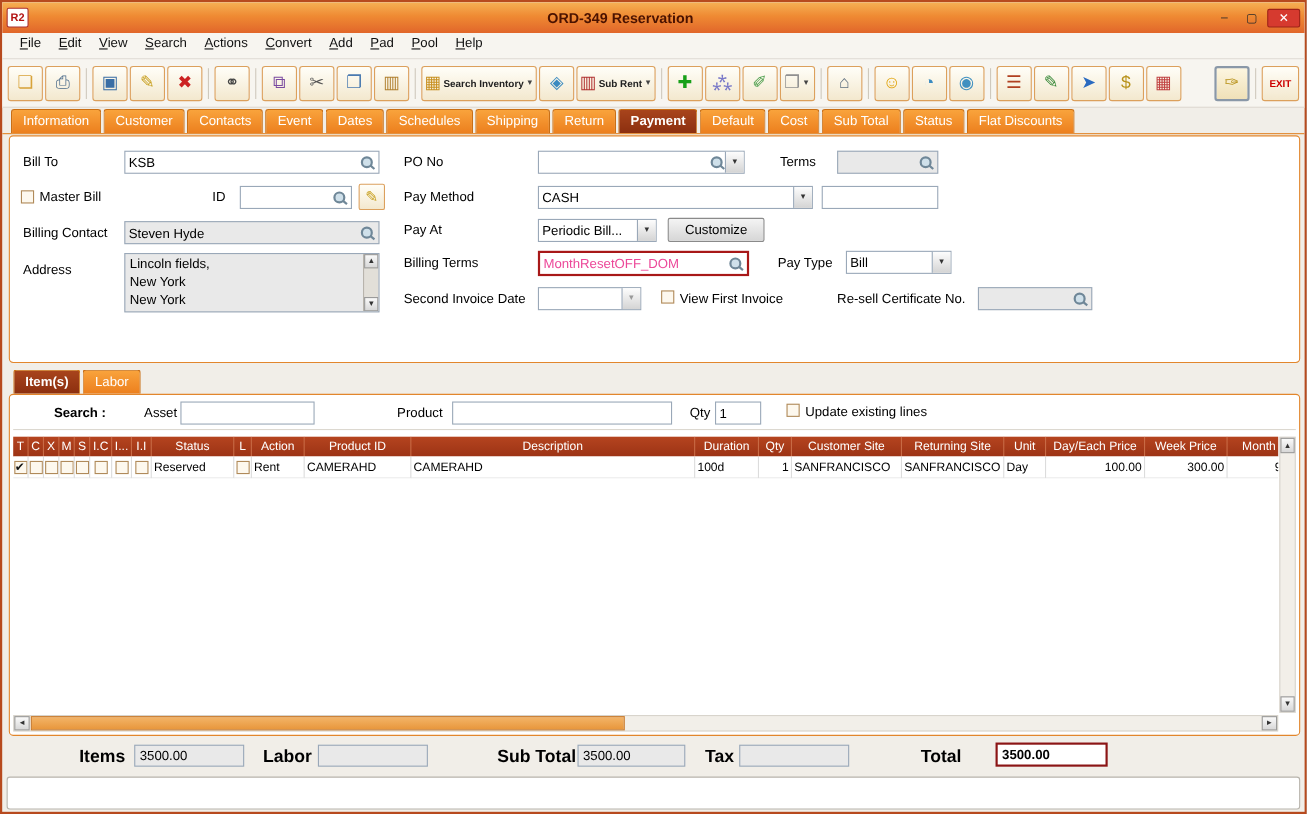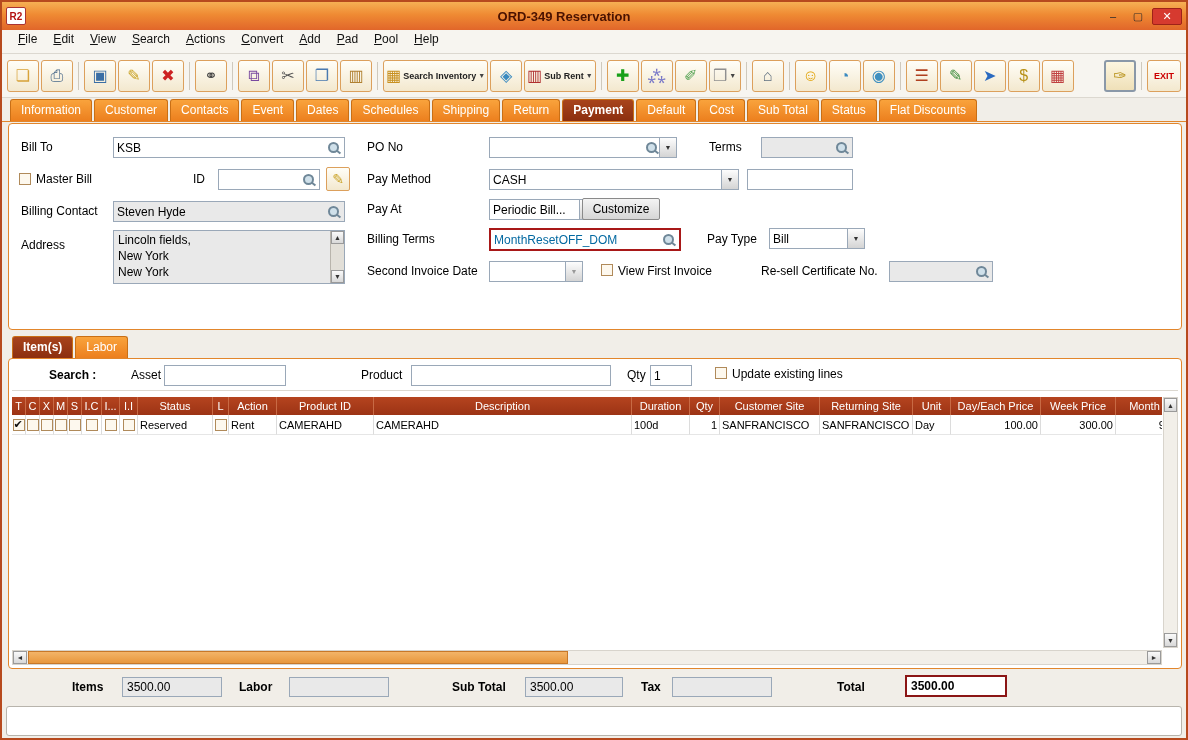--- a/index.html
+++ b/index.html
@@ -46,21 +46,21 @@
   .panel { position:absolute; background:#fff; border:1px solid #e2862c; border-radius:4px; }
   .payment-panel { left:6px; top:121px; width:1174px; height:207px; }
   .items-panel  { left:6px; top:356px; width:1174px; height:311px; }
 
   .lbl { position:absolute; font-size:12px; color:#000; white-space:nowrap; }
   .field { position:absolute; height:21px; border:1px solid #9aa8b8; background:#fff;
     display:flex; align-items:center; padding:0 3px; font-size:12px; }
   .field.disabled { background:#e9e9e9;justify-content:space-between; }
   .field .fval { flex:1; overflow:hidden; white-space:nowrap; }
   .field.redbox { border:2px solid #a81818; }
-  .field.redbox .fval { color:#0369a1; }
+  .field.redbox .fval { color:#ec4899; }
 
   .mag { width:14px; height:14px; flex:none; position:relative; display:inline-block; }
   .mag::before { content:""; position:absolute; left:1px; top:1px; width:7px; height:7px;
     border:2px solid #6f8798; border-radius:50%; background:#cfe0ea; }
   .mag::after { content:""; position:absolute; left:9px; top:10px; width:5px; height:2px;
     background:#6f8798; transform:rotate(40deg); }
 
   .combo-btn { width:17px; align-self:stretch; background:linear-gradient(#fdfdfd,#d4d4d4);
     border-left:1px solid #9aa8b8; display:flex; align-items:center; justify-content:center;
     font-size:7px; color:#333; flex:none; margin-right:-3px; cursor:pointer; }
@@ -98,21 +98,21 @@
   .vscroll { position:absolute; right:3px; top:38px; bottom:20px; width:15px; background:#f2efe9; border:1px solid #d8d4cc; }
   .vs-arrow { position:absolute; left:0; width:13px; height:14px; background:linear-gradient(#fafafa,#d8d8d8);
     border:1px solid #9a9a9a; font-size:7px; display:flex; align-items:center; justify-content:center; color:#333; cursor:pointer; }
   .hscroll { position:absolute; left:3px; right:19px; bottom:3px; height:15px; background:#f2efe9; border:1px solid #d8d4cc; }
   .hs-arrow { position:absolute; top:0; width:14px; height:13px; background:linear-gradient(#fafafa,#d8d8d8);
     border:1px solid #9a9a9a; font-size:7px; display:flex; align-items:center; justify-content:center; color:#333; cursor:pointer; }
   .hs-thumb { position:absolute; left:15px; top:0; width:540px; height:13px;
     background:linear-gradient(#f3b468,#e8973c); border:1px solid #c87828; cursor:grab; }
 
   
-  .tot-lbl { position:absolute; font-size:12px; font-weight:bold; color:#000; }
+  .tot-lbl { position:absolute; font-size:16px; font-weight:bold; color:#000; }
   .tot-field { position:absolute; height:20px; border:1px solid #9aa8b8; background:#e9e9e9;
     font-size:12px; display:flex; align-items:center; padding:0 4px; }
   .tot-field.total { background:#fff; border:2px solid #8b1515; font-weight:bold; height:22px; }
 
   .statusbar { position:absolute; left:4px; top:704px; width:1176px; height:30px; background:#fff;
     border:1px solid #b8b4ac; border-radius:3px; }
 </style>
 </head>
 <body>
 
@@ -316,21 +316,21 @@
     </div>
     <div class="field" style="left:738px;top:45px;width:106px">
       <span class="fval"></span>
     </div>
 
     <span class="lbl" style="left:358px;top:78px">Pay At</span>
     <div class="field" style="left:480px;top:75px;width:108px">
       <span class="fval">Periodic Bill...</span>
       <span class="combo-btn">▼</span>
     </div>
-    <div class="pushbtn" style="left:573px;top:74px;width:78px;height:22px">
+    <div class="pushbtn" style="left:598px;top:74px;width:88px;height:22px">
       <span>Customize</span>
     </div>
 
     <span class="lbl" style="left:358px;top:108px">Billing Terms</span>
     <div class="field redbox" style="left:480px;top:104px;width:192px;height:23px">
       <span class="fval">MonthResetOFF_DOM</span>
       <span class="mag"></span>
     </div>
 
     <span class="lbl" style="left:698px;top:108px">Pay Type</span>

